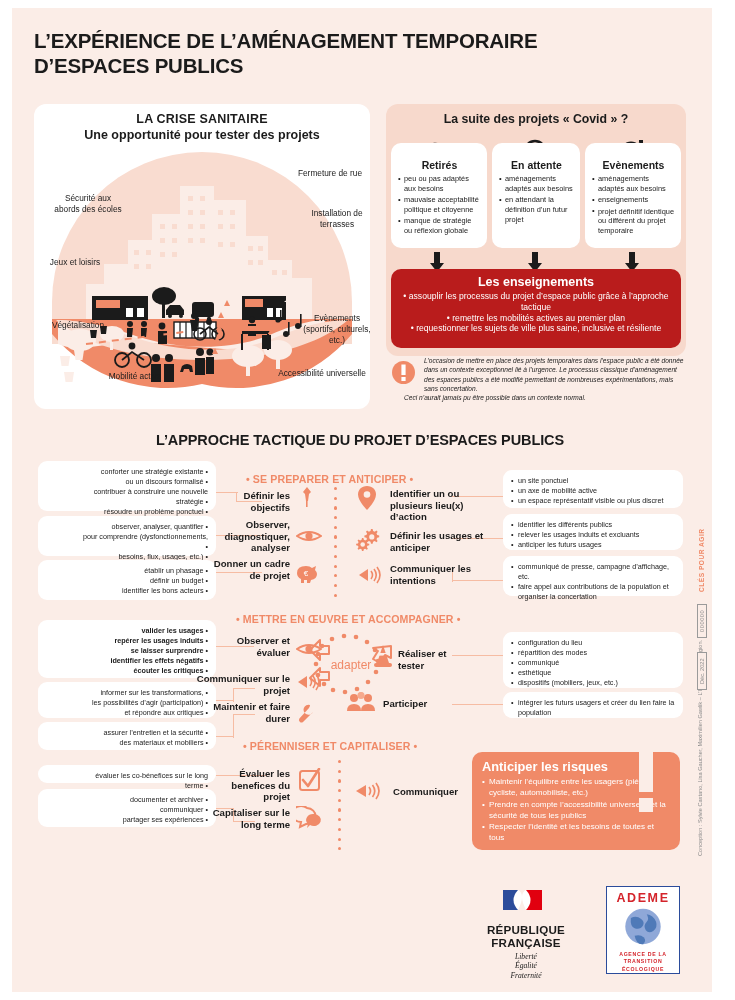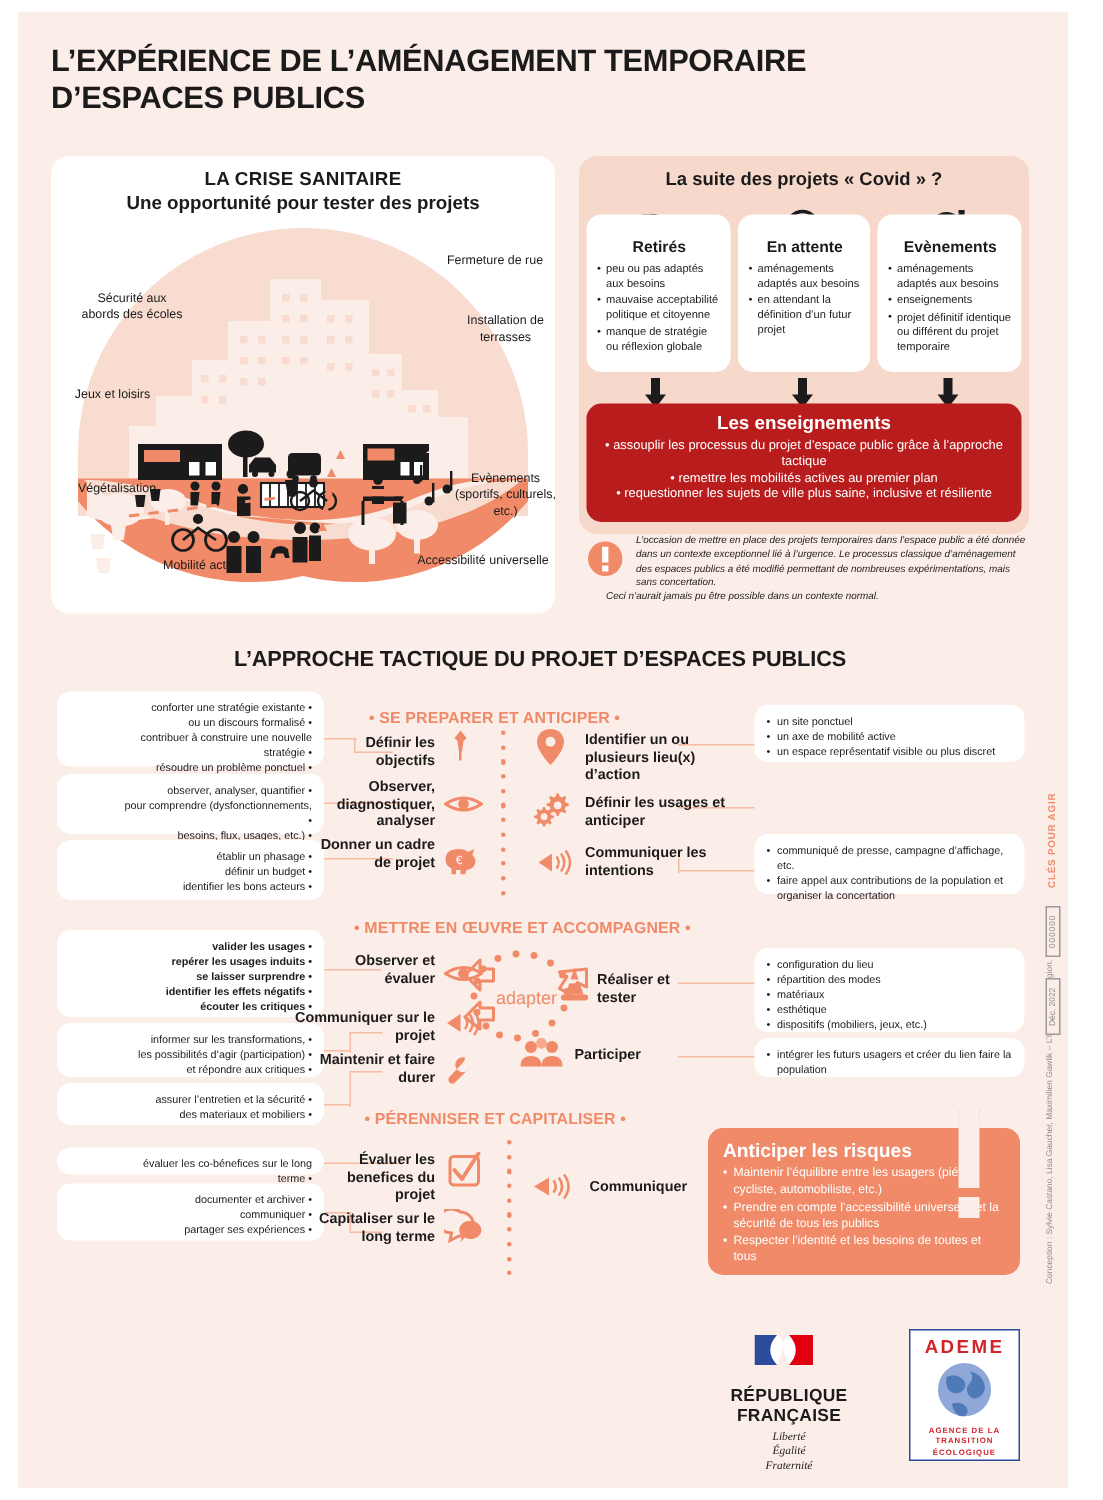--- a/index.html
+++ b/index.html
@@ -633,33 +633,40 @@
     </div>
 
   <div class="card left-al rc1">
       <ul>
     <li>un site ponctuel</li>
     <li>un axe de mobilité active</li>
     <li>un espace représentatif visible ou plus discret</li>
   </ul>
     </div>
 
+  <div class="card left-al rc2">
+      <ul>
+    <li>identifier les différents publics</li>
+    <li>relever les usages induits et excluants</li>
+    <li>anticiper les futurs usages</li>
+  </ul>
+    </div>
 
   <div class="card left-al rc3">
       <ul>
     <li>communiqué de presse, campagne d’affichage, etc.</li>
     <li>faire appel aux contributions de la population et organiser la concertation</li>
   </ul>
     </div>
 
   <div class="card left-al rc4">
       <ul>
     <li>configuration du lieu</li>
     <li>répartition des modes</li>
-    <li>matériaux</li>
+    <li>communiqué</li>
     <li>esthétique</li>
     <li>dispositifs (mobiliers, jeux, etc.)</li>
   </ul>
     </div>
 
   <div class="card left-al rc5">
       <ul>
     <li>intégrer les futurs usagers et créer du lien faire la population</li>
   </ul>
     </div>

